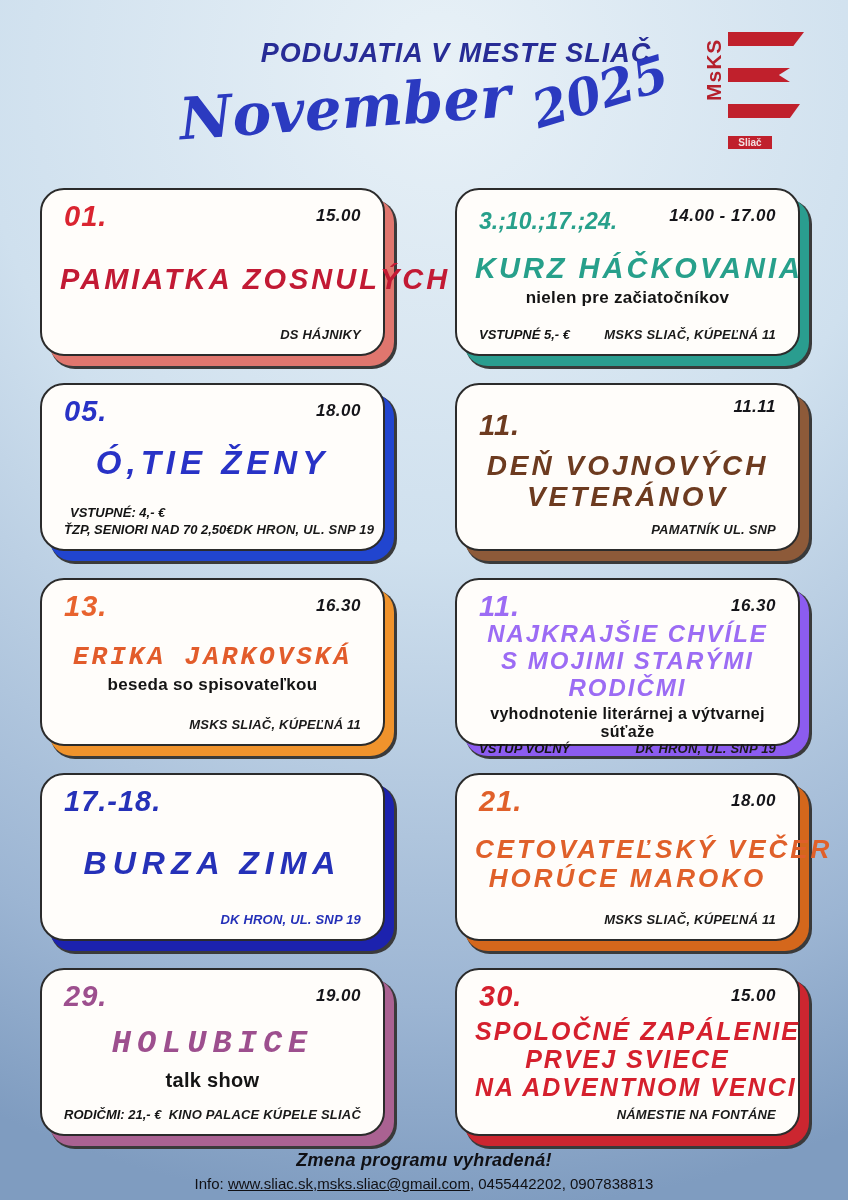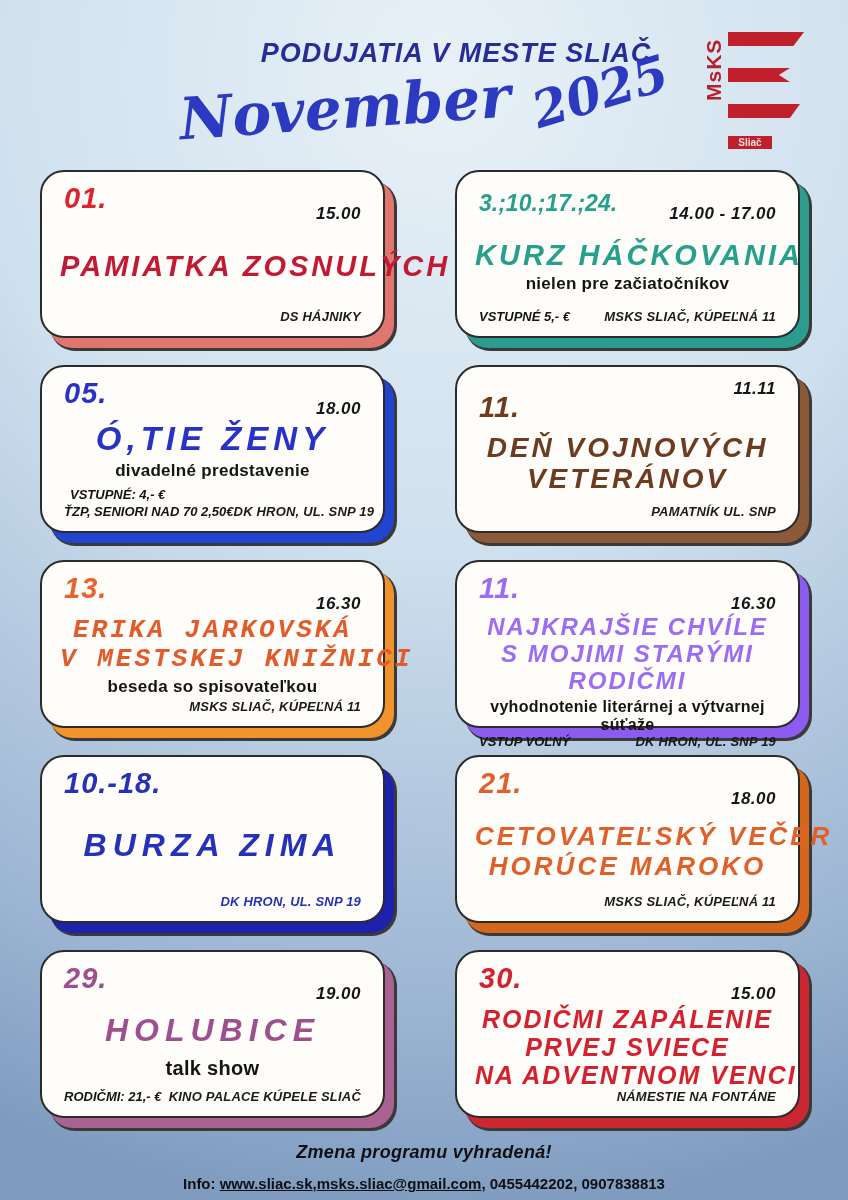--- a/index.html
+++ b/index.html
@@ -21,30 +21,30 @@
   .msks-vert{writing-mode:vertical-rl;transform:rotate(180deg);font-size:21px;font-weight:bold;
     color:#b5202c;letter-spacing:1px;line-height:1;height:84px;text-align:center;}
   .msks-stripes{display:flex;flex-direction:column;gap:22px;padding-top:4px;}
   .stripe{height:14px;background:#c0202c;}
   .stripe.s1{width:76px;clip-path:polygon(0 0,100% 0,86% 100%,0 100%);}
   .stripe.s2{width:62px;clip-path:polygon(0 0,100% 0,82% 50%,100% 100%,0 100%);}
   .stripe.s3{width:72px;clip-path:polygon(0 0,100% 0,86% 100%,0 100%);}
   .msks-sub{width:40px;margin-top:-4px;background:#c0202c;color:#f3dfe0;font-size:10px;font-weight:bold;
     text-align:center;padding:1px 2px;}
   
-  .grid{position:absolute;left:40px;top:170px;width:760px;display:grid;
+  .grid{position:absolute;left:40px;top:188px;width:760px;display:grid;
     grid-template-columns:345px 345px;grid-auto-rows:168px;column-gap:70px;row-gap:27px;}
   .card{
     position:relative;background:#fffdfa;border:2px solid #2b2b2b;border-radius:24px;
     box-shadow:9px 10px 0 0 var(--accent,#999), 11px 12px 0 1px #3a3a3a;
     display:flex;flex-direction:column;padding:10px 18px 10px;box-sizing:border-box;
   }
   .head{display:flex;justify-content:space-between;align-items:flex-start;padding:2px 4px 0;}
   .date{font-size:29px;font-weight:bold;font-style:italic;color:var(--date,#333);letter-spacing:1px;line-height:1;}
-  .time{font-size:17px;font-weight:bold;font-style:italic;color:#15151a;letter-spacing:.5px;margin-top:20px;white-space:nowrap;}
+  .time{font-size:17px;font-weight:bold;font-style:italic;color:#15151a;letter-spacing:.5px;margin-top:4px;white-space:nowrap;}
   .body{flex:1;display:flex;flex-direction:column;justify-content:center;}
   .title{text-align:center;font-weight:bold;font-style:italic;color:var(--ink,#333);
     font-size:26px;letter-spacing:2px;line-height:1.12;white-space:nowrap;}
   .title span{display:block;}
   .subtitle{text-align:center;font-size:17px;font-weight:bold;color:#141414;margin-top:3px;letter-spacing:.3px;}
   .price-note{font-size:13px;font-weight:bold;font-style:italic;color:#141414;margin:4px 0 2px 10px;}
   .foot{display:flex;justify-content:space-between;align-items:flex-end;padding:0 4px 2px;}
   .foot-price{font-size:13px;font-weight:bold;font-style:italic;color:#141414;white-space:nowrap;}
   .location{font-size:13px;font-weight:bold;font-style:italic;color:var(--loc,#1a1a1a);
     letter-spacing:.2px;text-align:right;margin-left:auto;white-space:nowrap;}
@@ -56,27 +56,27 @@
   .c3 .title{font-size:33px;letter-spacing:5px;}
   .c4 .head{flex-direction:column;align-items:flex-start;}
   .c4 .time{align-self:flex-end;margin-top:0;text-align:right;}
   .c4 .date{margin-top:-6px;}
   .c4 .title{font-size:28px;letter-spacing:3px;}
   .c5 .title{font-size:26px;letter-spacing:3px;font-family:Liberation Mono, monospace;}
   .c6 .title{font-size:24px;letter-spacing:2px;}
   .c6 .subtitle{font-size:16px;}
   .c7 .title{font-size:32px;letter-spacing:6px;}
   .c8 .title{font-size:26px;letter-spacing:3px;}
-  .c9 .title{font-size:32px;letter-spacing:6px;}
+  .c9 .title{font-size:32px;letter-spacing:6px;font-family:Liberation Mono, monospace;}
   .c9 .subtitle{font-size:20px;margin-top:8px;}
   .c10 .title{font-size:25px;letter-spacing:2px;}
   
   .footer{position:absolute;left:0;bottom:8px;width:100%;text-align:center;color:#101014;}
   .footer-notice{font-size:18px;font-weight:bold;font-style:italic;letter-spacing:.3px;}
-  .footer-info{font-size:15px;font-weight:bold;margin-top:12px;}
+  .footer-info{font-size:15px;font-weight:normal;margin-top:4px;}
   .footer-info .link{text-decoration:underline;cursor:pointer;}
 </style>
 </head>
 <body>
 
 <div class="poster">
 
 
   <div class="main-title">PODUJATIA V MESTE SLIAČ</div>
 
@@ -138,21 +138,20 @@
     <div class="card c3" style="--accent: #2145cf; --ink: #2832c6; --date: #2832c6; --loc: #1a1a1a;">
       <div class="head">
         <span class="date">05.</span>
         <span class="time">18.00</span>
       </div>
       <div class="body">
         <div class="title">
           <span>Ó,TIE ŽENY</span>
 
         </div>
-        <div class="subtitle">divadelné predstavenie</div>
       </div>
       <div class="price-note">VSTUPNÉ:  4,- €</div>
       <div class="foot">
         <span class="foot-price">ŤZP, SENIORI NAD 70  2,50€</span>
         <span class="location">DK HRON, UL. SNP 19</span>
       </div>
     </div>
 
     <div class="card c4" style="--accent: #8d5a39; --ink: #6d3b20; --date: #6d3b20; --loc: #1a1a1a;">
       <div class="head">
@@ -175,21 +174,20 @@
     </div>
 
     <div class="card c5" style="--accent: #f0932c; --ink: #e25c2b; --date: #e8632e; --loc: #1a1a1a;">
       <div class="head">
         <span class="date">13.</span>
         <span class="time">16.30</span>
       </div>
       <div class="body">
         <div class="title">
           <span>ERIKA JARKOVSKÁ</span>
-          <span>V MESTSKEJ KNIŽNICI</span>
 
         </div>
         <div class="subtitle">beseda so spisovateľkou</div>
       </div>
 
       <div class="foot">
 
         <span class="location">MSKS SLIAČ, KÚPEĽNÁ 11</span>
       </div>
     </div>
@@ -209,21 +207,21 @@
       </div>
 
       <div class="foot">
         <span class="foot-price">VSTUP VOĽNÝ</span>
         <span class="location">DK HRON, UL. SNP 19</span>
       </div>
     </div>
 
     <div class="card c7" style="--accent: #1c22ae; --ink: #2531b8; --date: #2531b8; --loc: #2531b8;">
       <div class="head">
-        <span class="date">10.-18.</span>
+        <span class="date">17.-18.</span>
 
       </div>
       <div class="body">
         <div class="title">
           <span>BURZA ZIMA</span>
 
         </div>
 
       </div>
 
@@ -272,21 +270,21 @@
       </div>
     </div>
 
     <div class="card c10" style="--accent: #cc2630; --ink: #d5202d; --date: #d5202d; --loc: #1a1a1a;">
       <div class="head">
         <span class="date">30.</span>
         <span class="time">15.00</span>
       </div>
       <div class="body">
         <div class="title">
-          <span>RODIČMI ZAPÁLENIE</span>
+          <span>SPOLOČNÉ ZAPÁLENIE</span>
           <span>PRVEJ SVIECE</span>
           <span>NA ADVENTNOM VENCI</span>
         </div>
 
       </div>
 
       <div class="foot">
 
         <span class="location">NÁMESTIE NA FONTÁNE</span>
       </div>

